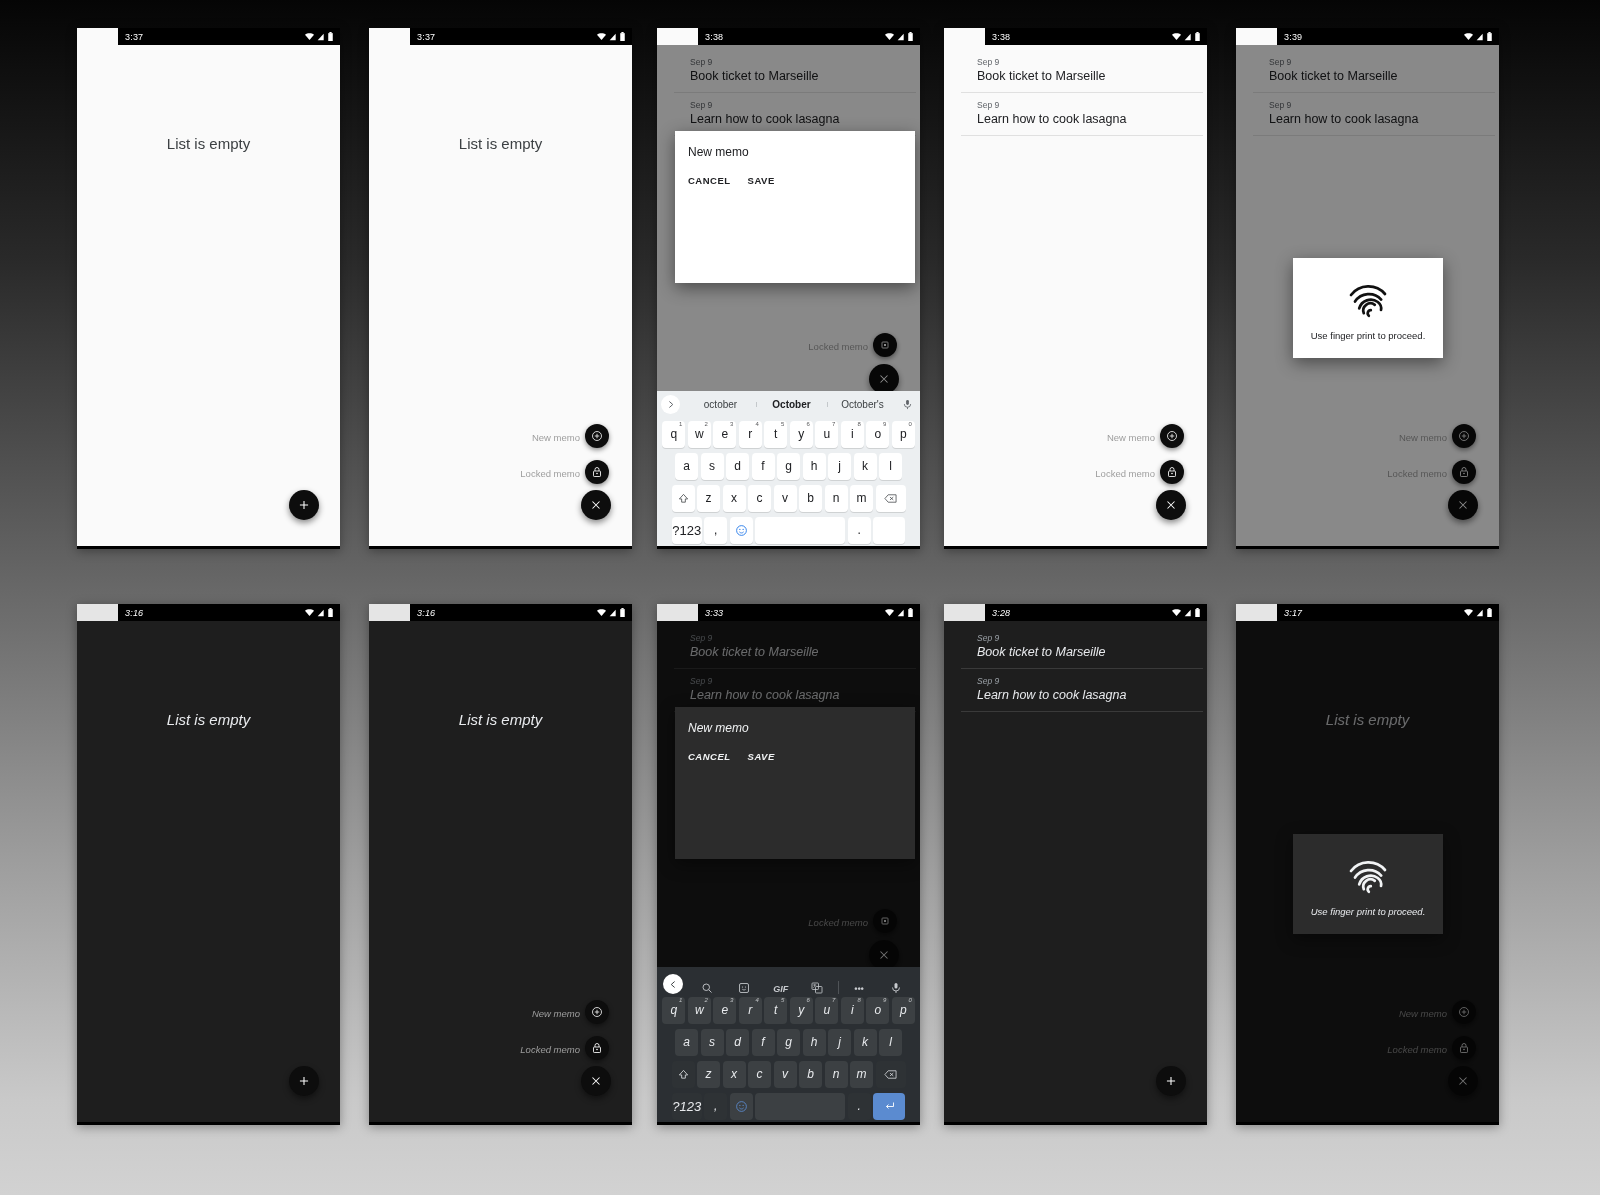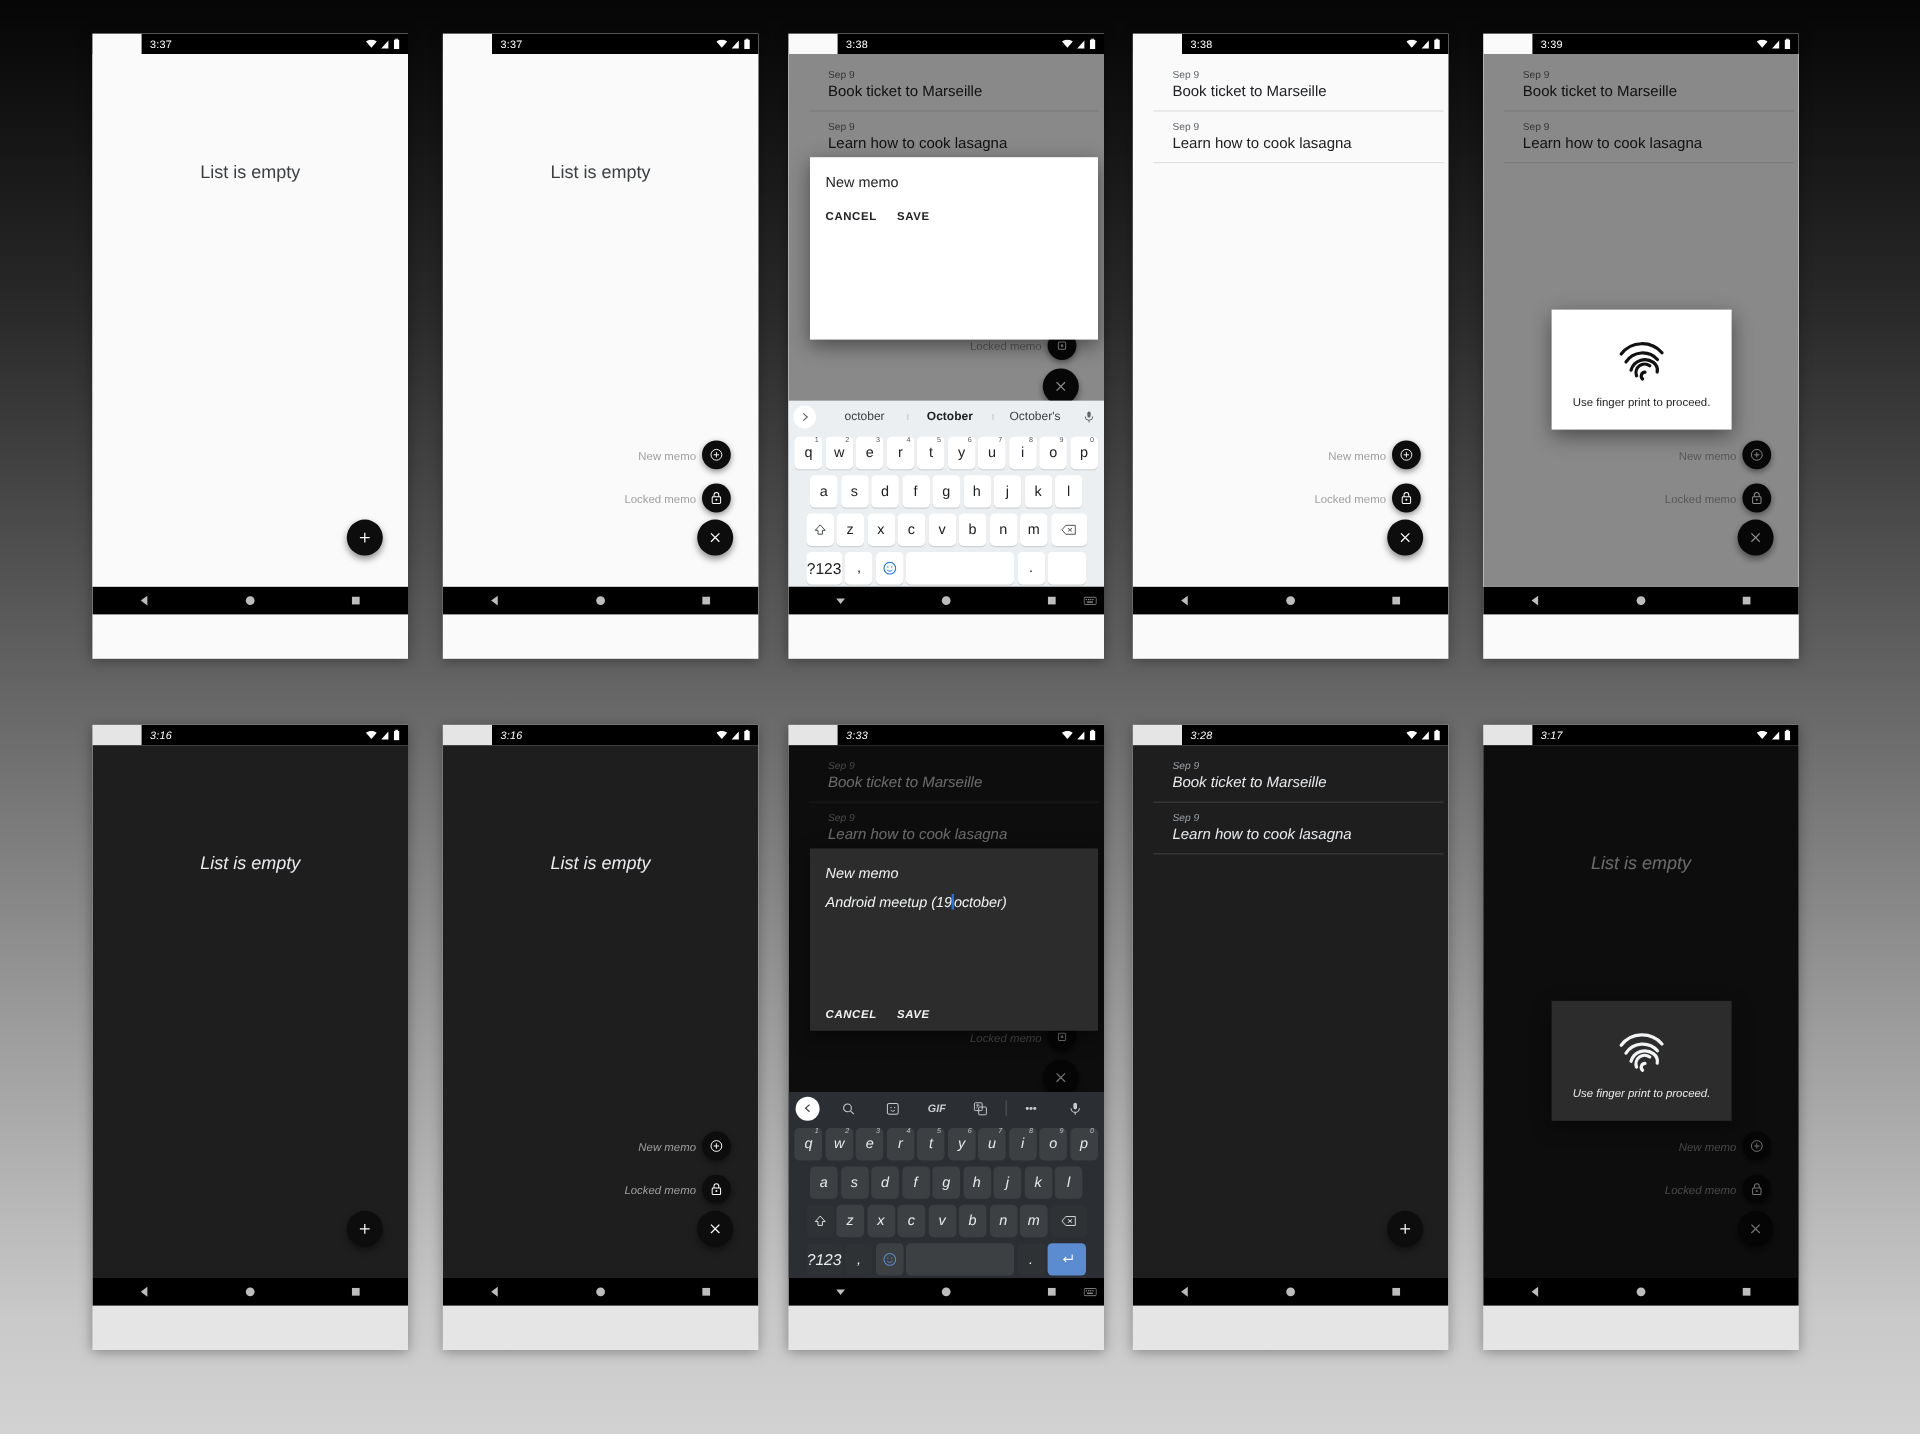--- a/index.html
+++ b/index.html
@@ -17,21 +17,21 @@
   .phone.dark  { background:#e5e5e5;font-style:italic; }
 
   .statusbar { height:17px; background:#000; display:flex; align-items:center;
                padding:0 7px; color:#fff; font-size:9px; letter-spacing:.2px;margin-left:41px; }
   .sb-time { flex:1; }
   .sb-icons { display:flex; align-items:center; gap:3px; }
   .ic-wifi { width:9px; height:7px; }
   .ic-sig  { width:8px; height:8px; }
   .ic-bat  { width:5px; height:9px; }
 
-  .screen { position:relative; height:444px; overflow:hidden; }
+  .screen { position:relative; height:501px; overflow:hidden; }
   .phone.light .screen { background:#fafafa; }
   .phone.dark  .screen { background:#1e1e1e; }
 
   .navbar { height:23px; background:#000; display:flex; align-items:center;
             justify-content:space-around; position:relative; }
   .nav-ic { width:11px; height:11px; display:block; }
   .nav-kb { position:absolute; right:6px; width:11px; height:9px; }
 
   
   .empty { position:absolute; top:0; left:0; right:0; bottom:0;
@@ -114,21 +114,21 @@
                margin-right:5px; flex:none; }
   .sugg-back svg { width:9px; height:9px; }
   .sugg { flex:1; text-align:center; font-size:10px; color:#3c4043;
           position:relative; }
   .sugg.sel { font-weight:bold; color:#202124; }
   .sugg + .sugg::before { content:""; position:absolute; left:0; top:3px;
           bottom:3px; width:1px; background:#c4c8cb; }
   .sugg-mic { width:18px; flex:none; display:flex; justify-content:center; }
   .sugg-mic svg { width:11px; height:13px; }
 
-  .kb-tools { height:27px; display:flex; align-items:center; padding:0 6px; gap:0; }
+  .kb-tools { height:27px; display:flex; align-items:flex-end; padding:0 6px; gap:0; }
   .kb-tools .tool { flex:1; display:flex; align-items:center; justify-content:center;
                     color:#c8cbcf; font-size:9px; font-weight:bold; }
   .kb-tools .tool svg { width:12px; height:12px; }
   .tool-back { width:20px; height:20px; border-radius:50%; background:#fff;
                display:flex; align-items:center; justify-content:center; flex:none;
                margin-right:6px; }
   .tool-back svg { width:9px; height:9px; }
   .tool-sep { width:1px; height:13px; background:#4f5357; margin:0 2px; flex:none; }
 
   .kb-row { display:flex; justify-content:center; gap:2.5px; padding:2.5px 2px; }
@@ -693,21 +693,20 @@
       </div>
       <div class="fab" style="bottom:152px;">
         <svg viewBox="0 0 24 24">
             <path stroke="#fff" stroke-width="1.8" d="M6 6l12 12M18 6L6 18"></path>
           </svg>
       </div>
       <div class="scrim"></div>
 
       <div class="dialog" style="top:86px;">
         <div class="dlg-title">New memo</div>
-        <div class="dlg-body"><span>Android meetup (19</span><span class="caret"></span><span>october)</span></div>
         <div class="dlg-actions">
           <span class="dlg-btn">CANCEL</span>
           <span class="dlg-btn">SAVE</span>
         </div>
       </div>
 
       <div class="kb dark">
         <div class="kb-tools">
           <span class="tool-back">
             <svg viewBox="0 0 24 24">

